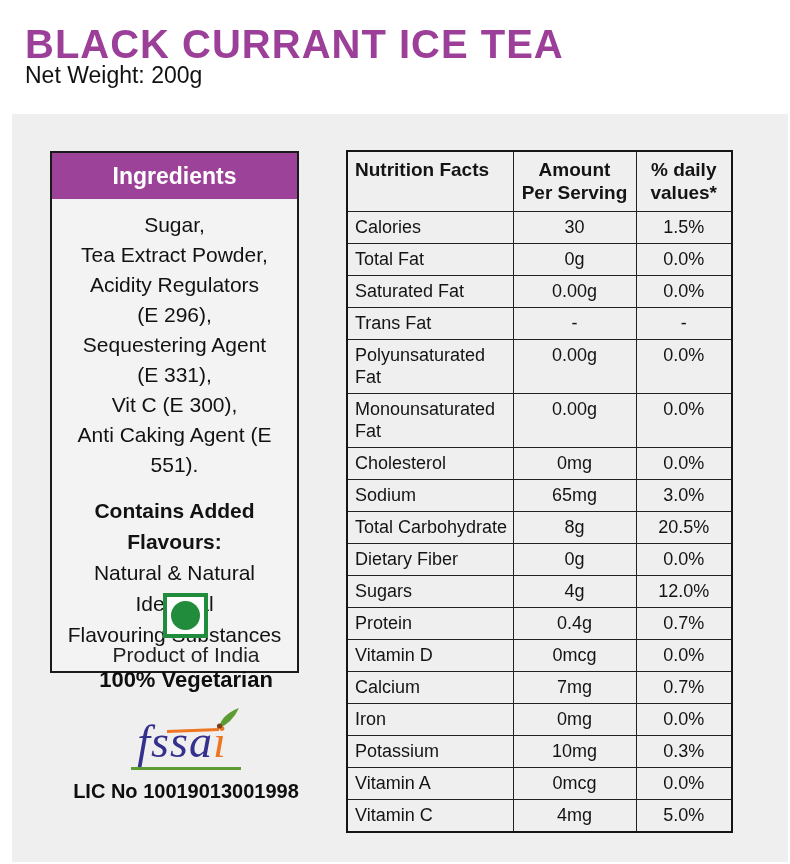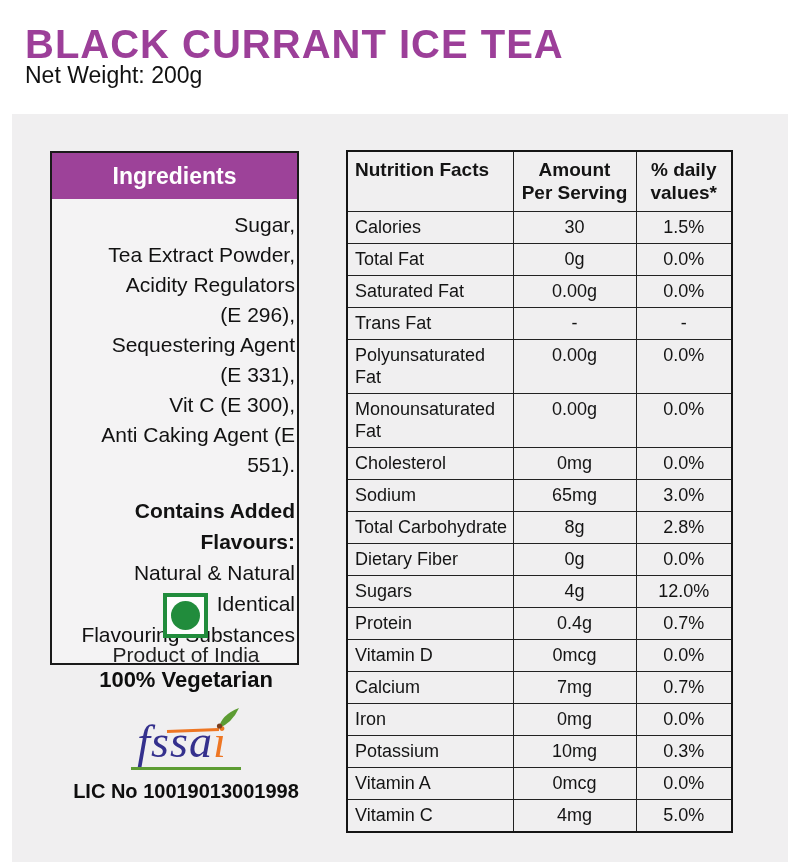--- a/index.html
+++ b/index.html
@@ -22,21 +22,21 @@
 
   
   .ing-box {
     position:absolute; left:38px; top:37px; width:249px;
     border:2px solid #1A1A1A; background:#F4F3F4;
   }
   .ing-header {
     background:#9D4299; color:#ffffff; font-weight:bold; font-size:23px;
     text-align:center; height:46px; line-height:46px;
   }
-  .ing-body { padding:11px 2px 13px; text-align:right; }
+  .ing-body { padding:11px 2px 21px; text-align:center; }
   .ing-line { font-size:21px; line-height:30px; color:#121212; }
   .flavours { margin-top:15px; }
   .flavours-heading { font-size:21px; line-height:31px; font-weight:bold; color:#121212; }
   .flavour-line { font-size:21px; line-height:31px; color:#121212; }
 
   
   .veg-mark {
     position:absolute; left:151px; top:479px; width:45px; height:45px;
     border:4px solid #218C3C; background:#FDFDFD;
     display:flex; align-items:center; justify-content:center;
@@ -192,21 +192,21 @@
             <td class="cell-val">0.0%</td>
           </tr>
           <tr>
             <td class="cell-label">Sodium</td>
             <td class="cell-val">65mg</td>
             <td class="cell-val">3.0%</td>
           </tr>
           <tr>
             <td class="cell-label">Total Carbohydrate</td>
             <td class="cell-val">8g</td>
-            <td class="cell-val">2.8%</td>
+            <td class="cell-val">20.5%</td>
           </tr>
           <tr>
             <td class="cell-label">Dietary Fiber</td>
             <td class="cell-val">0g</td>
             <td class="cell-val">0.0%</td>
           </tr>
           <tr>
             <td class="cell-label">Sugars</td>
             <td class="cell-val">4g</td>
             <td class="cell-val">12.0%</td>

